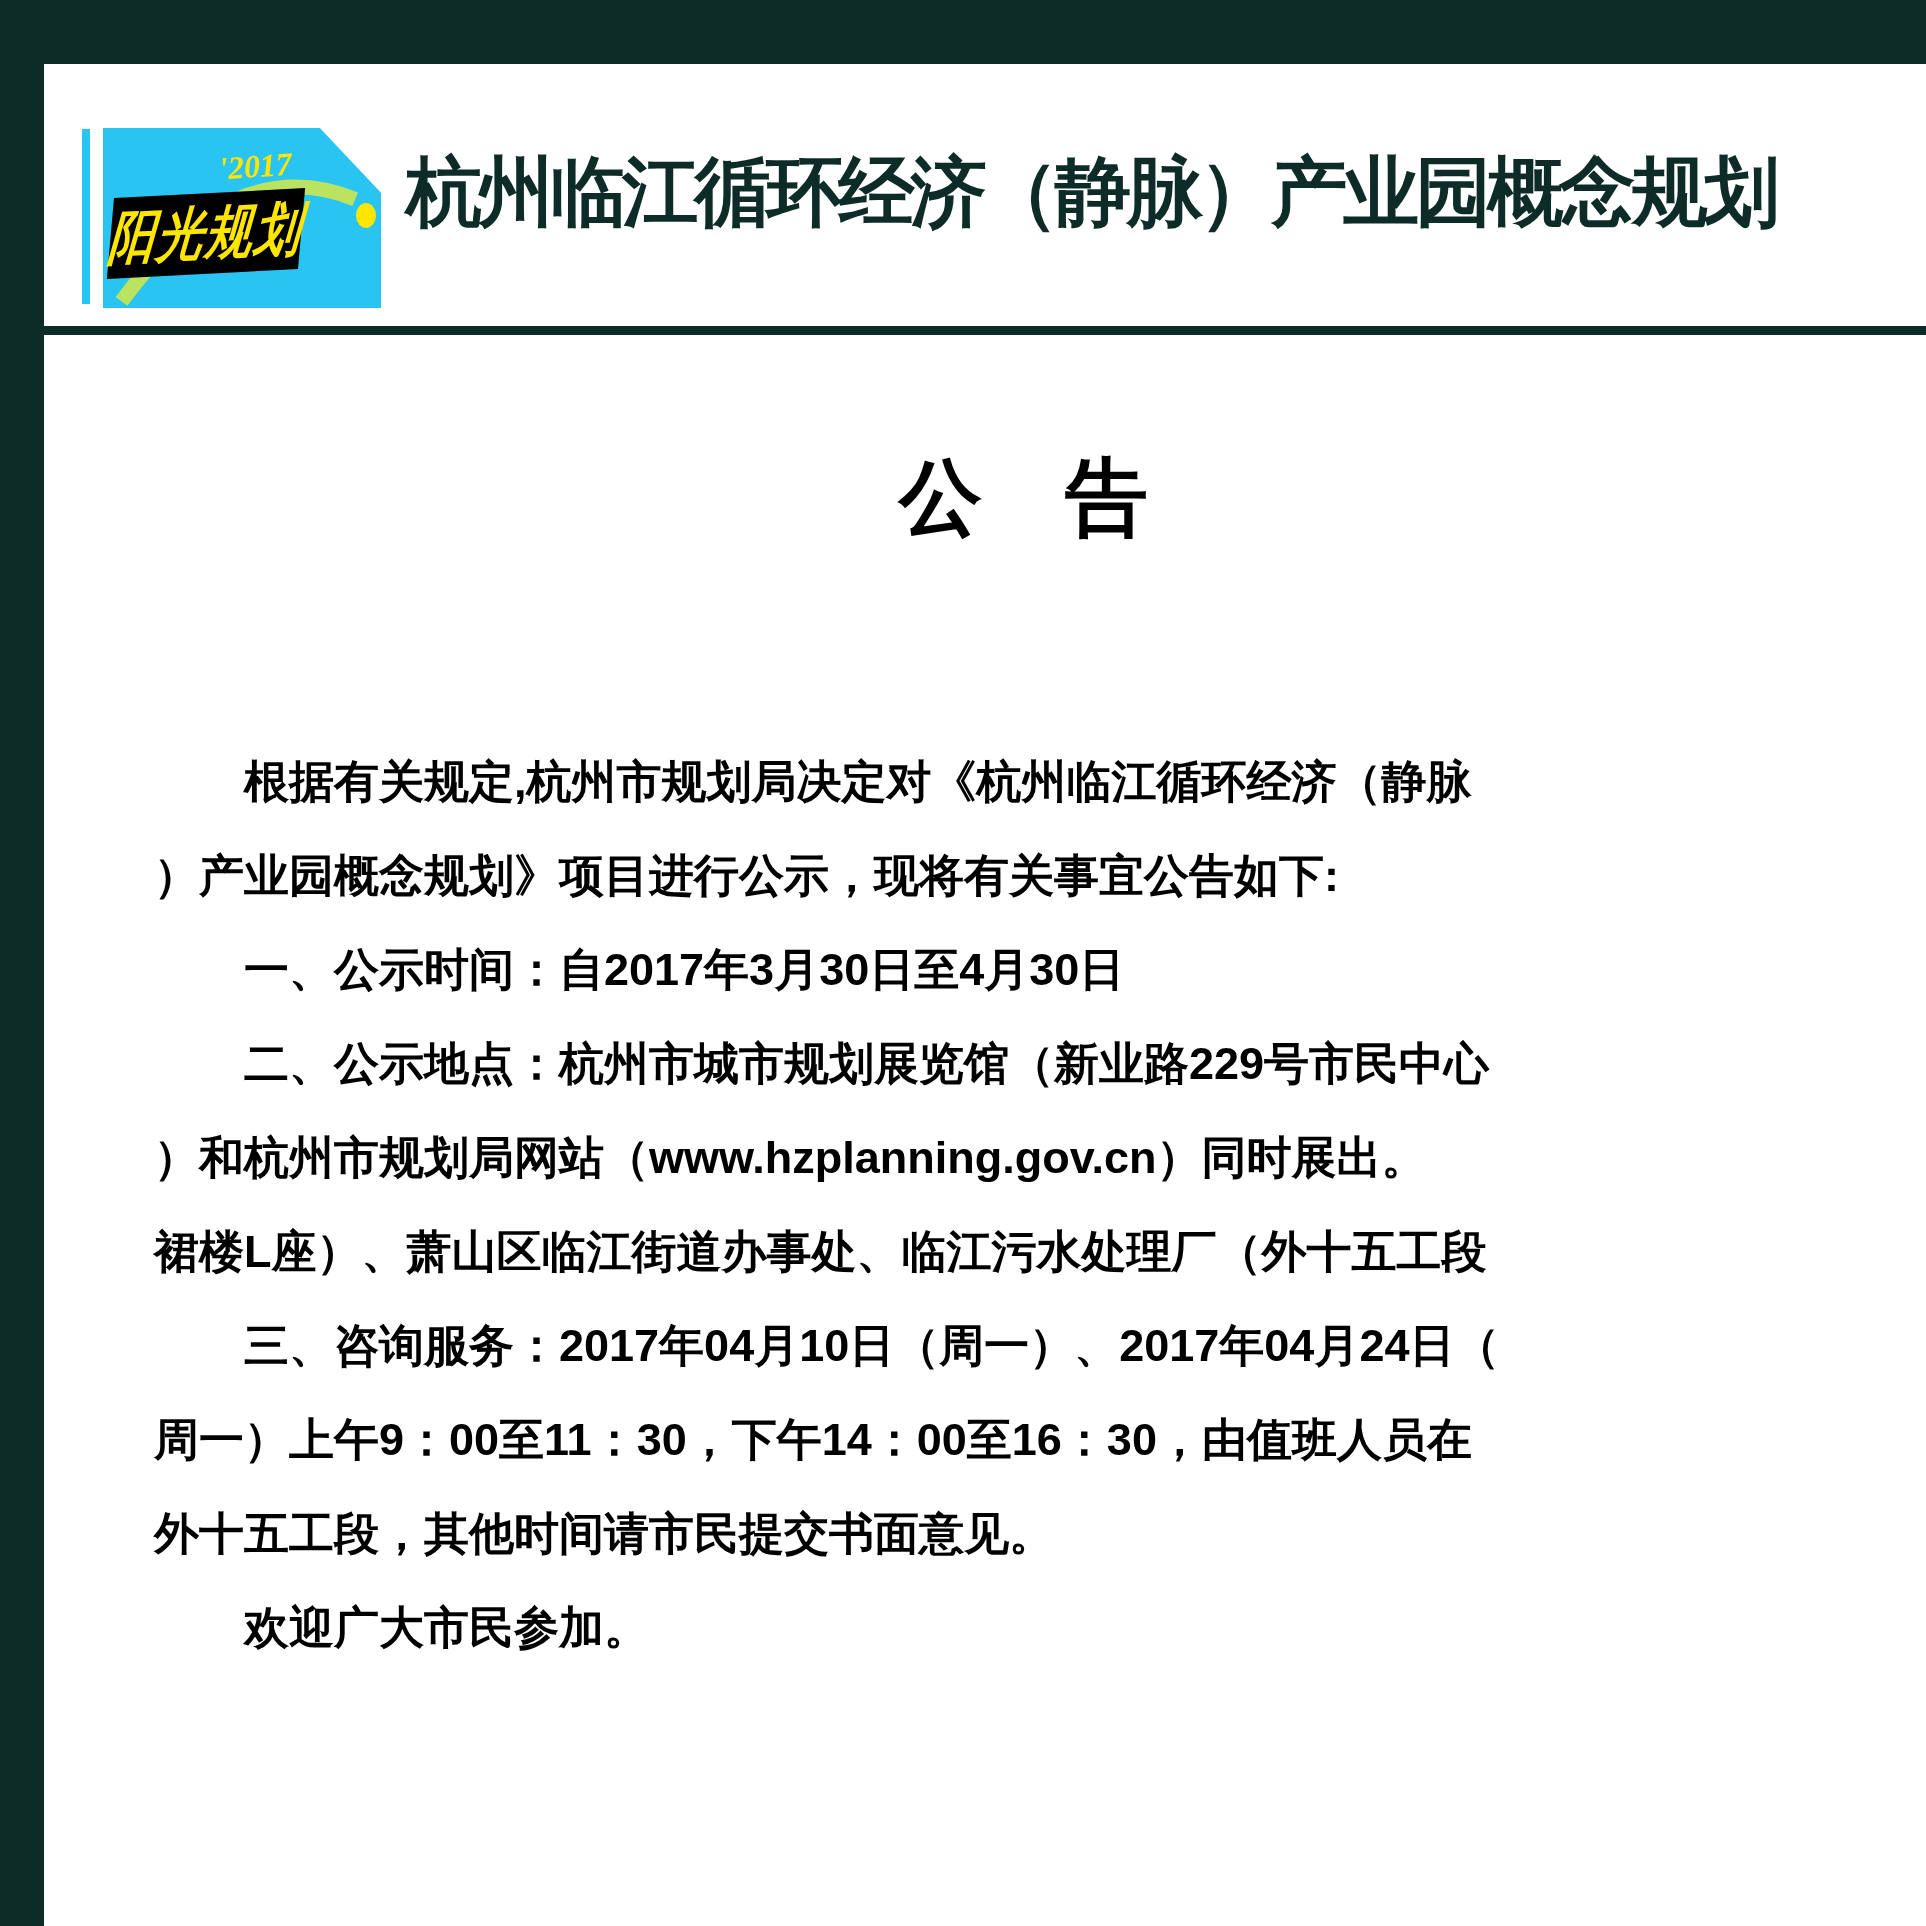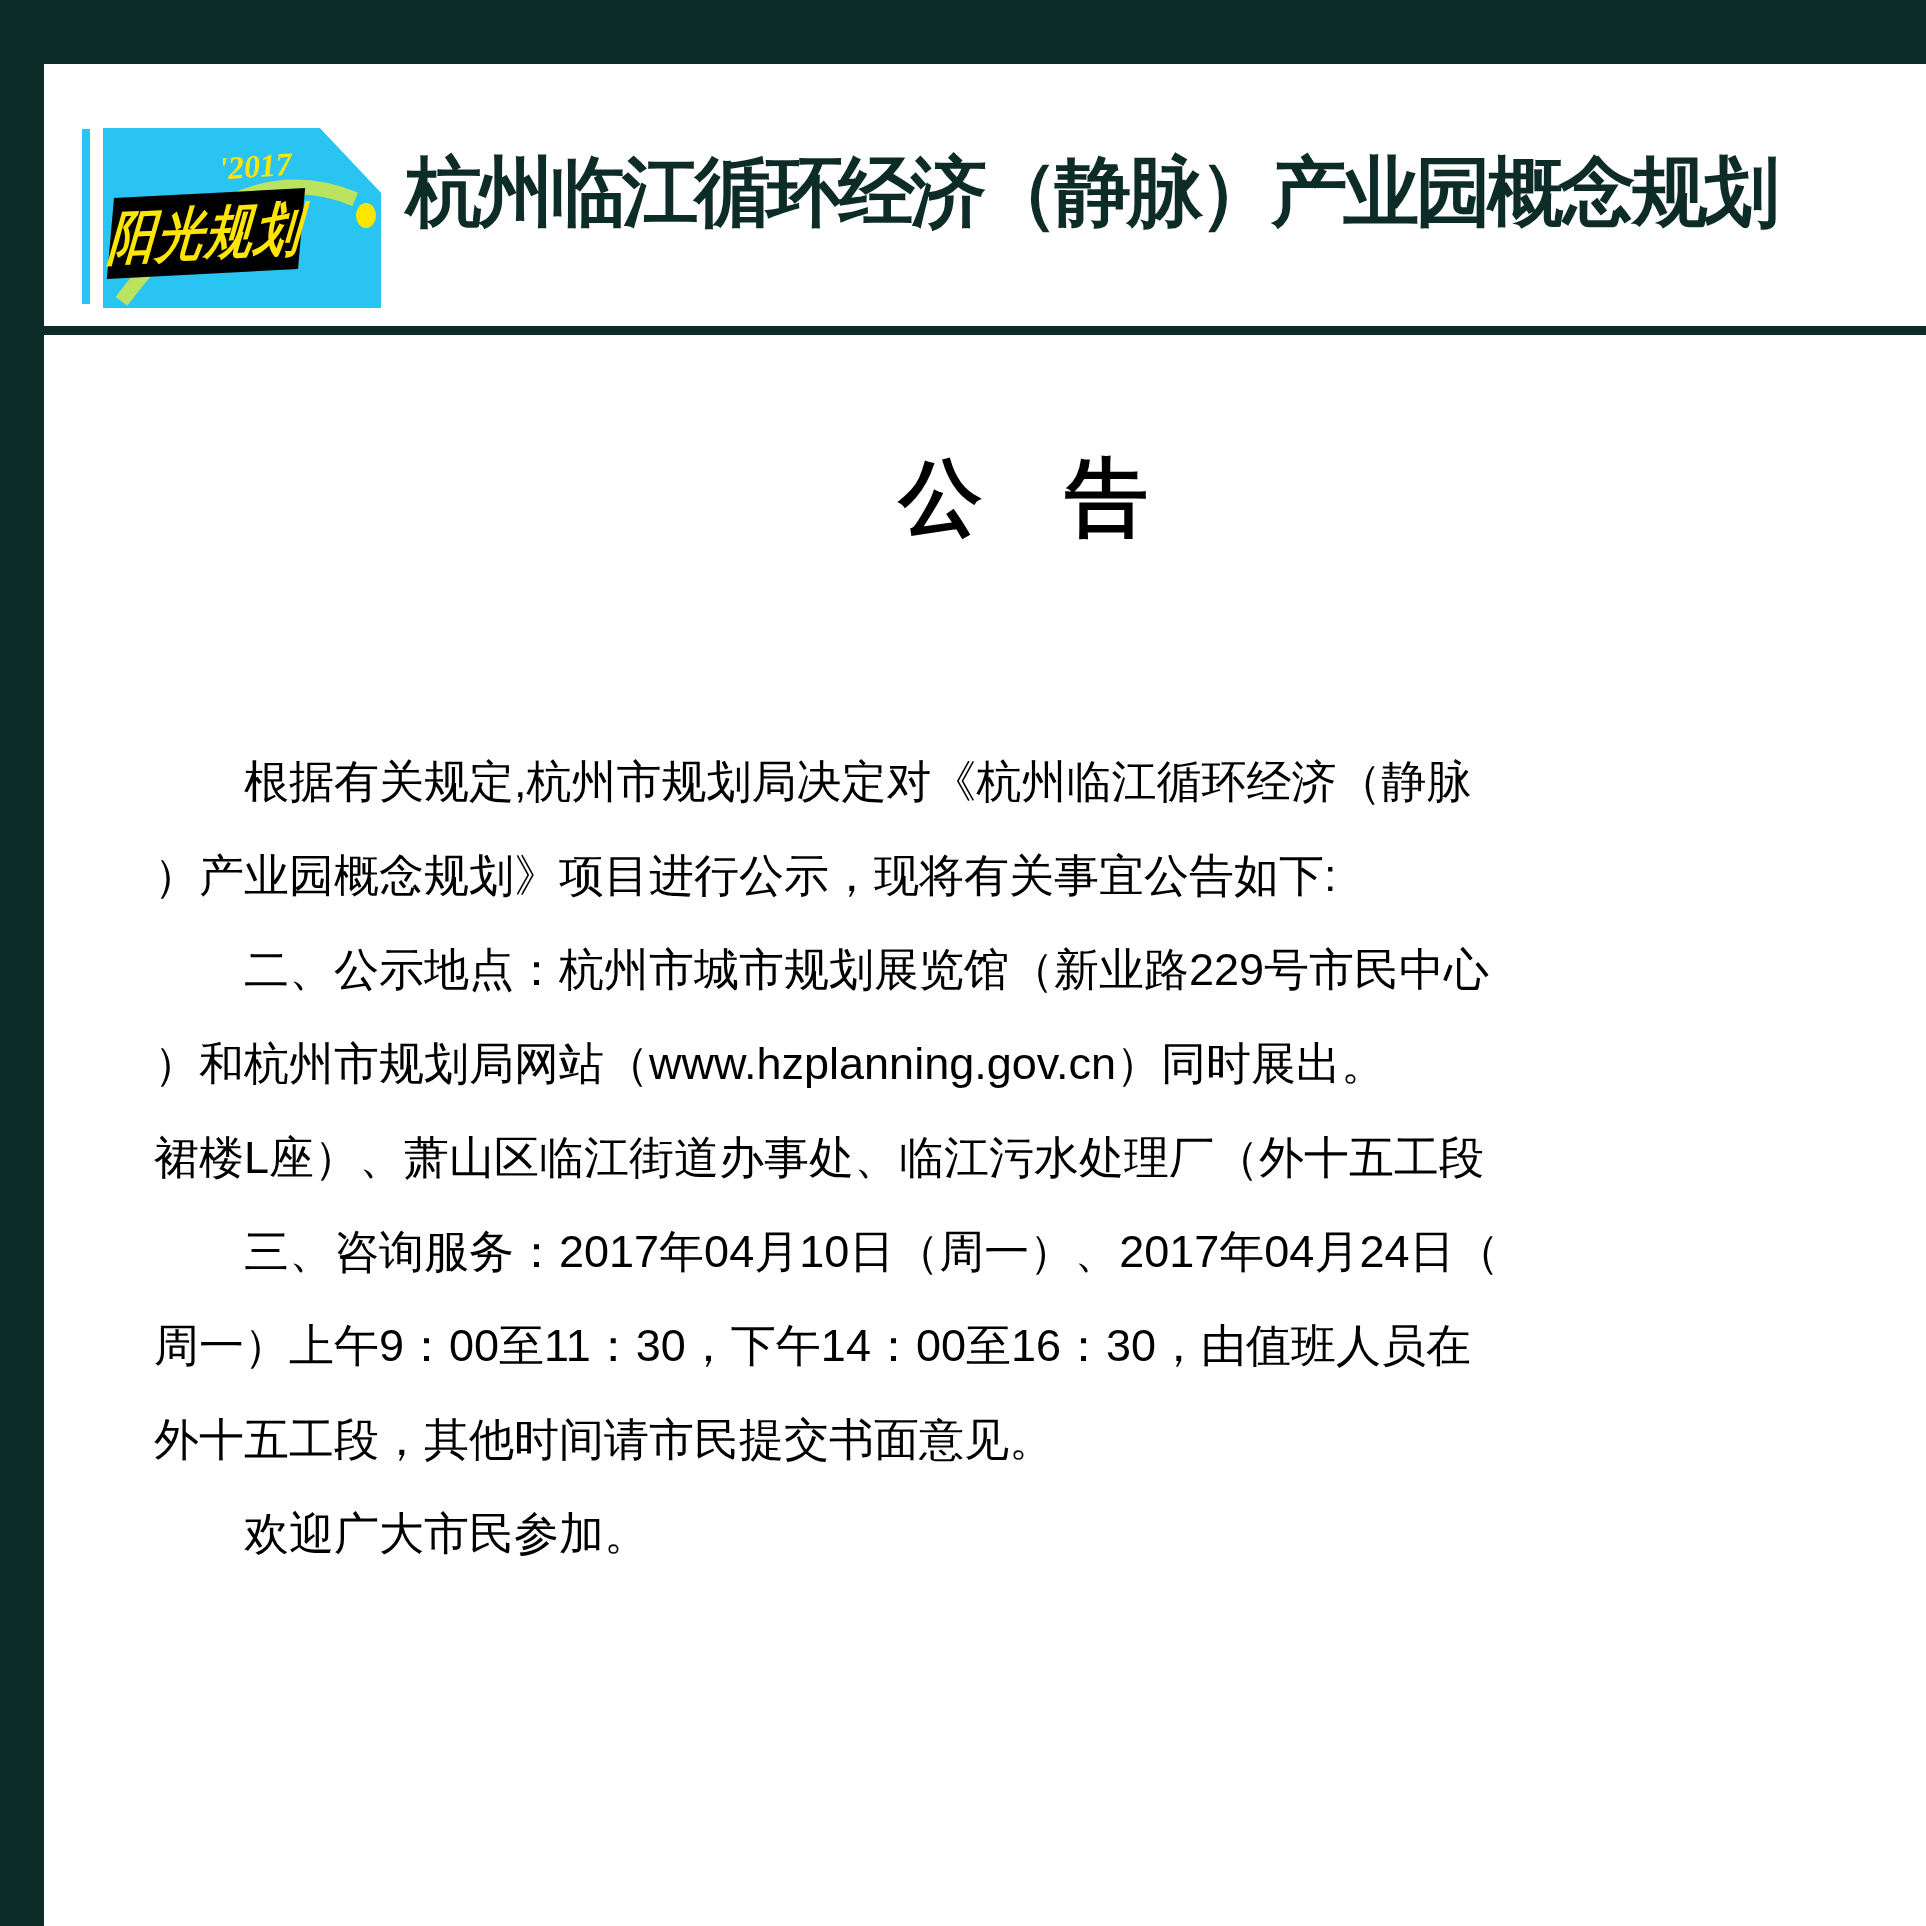--- a/index.html
+++ b/index.html
@@ -60,21 +60,21 @@
     width:1965px;height:8.5px;background:#0d2b27;
   }
   
   .notice-title{
     position:absolute;left:0;top:443px;width:2047px;
     text-align:center;font-size:83px;font-weight:bold;color:#000000;
     white-space:nowrap;
   }
   .body-text{
     position:absolute;left:154px;top:735px;width:1760px;
-    font-size:45px;line-height:94px;font-weight:normal;color:#000000;
+    font-size:45px;line-height:94px;font-weight:bold;color:#000000;
   }
   .body-text .line{white-space:nowrap;height:94px;}
   .body-text .indent{text-indent:2em;}
 </style>
 </head>
 <body>
 
 <div class="page">
 
   <div class="paper"></div>
@@ -93,20 +93,21 @@
   </div>
 
   <div class="header-title">杭州临江循环经济（静脉）产业园概念规划</div>
   <div class="header-rule"></div>
 
   <div class="notice-title">公　告</div>
 
   <div class="body-text">
     <div class="line indent">根据有关规定,杭州市规划局决定对《杭州临江循环经济（静脉</div>
     <div class="line">）产业园概念规划》项目进行公示，现将有关事宜公告如下:</div>
+    <div class="line indent">一、公示时间：自2017年3月30日至4月30日</div>
     <div class="line indent">二、公示地点：杭州市城市规划展览馆（新业路229号市民中心</div>
     <div class="line">）和杭州市规划局网站（www.hzplanning.gov.cn）同时展出。</div>
     <div class="line">裙楼L座）、萧山区临江街道办事处、临江污水处理厂（外十五工段</div>
     <div class="line indent">三、咨询服务：2017年04月10日（周一）、2017年04月24日（</div>
     <div class="line">周一）上午9：00至11：30，下午14：00至16：30，由值班人员在</div>
     <div class="line">外十五工段，其他时间请市民提交书面意见。</div>
     <div class="line indent">欢迎广大市民参加。</div>
   </div>
 
 </div>

